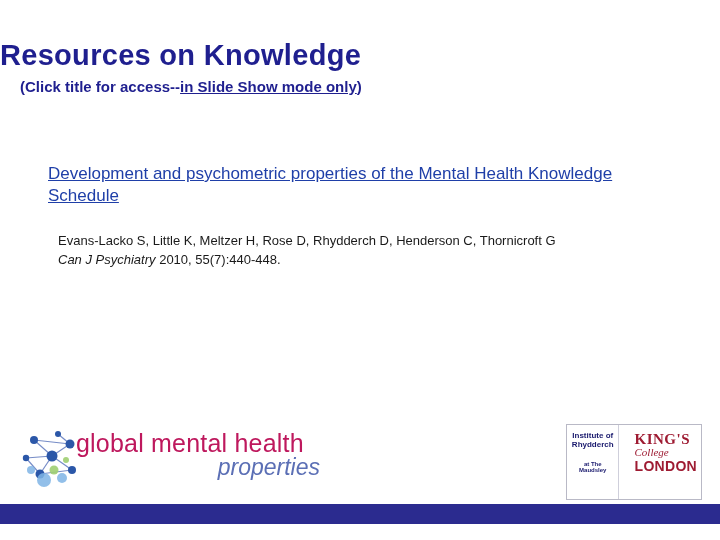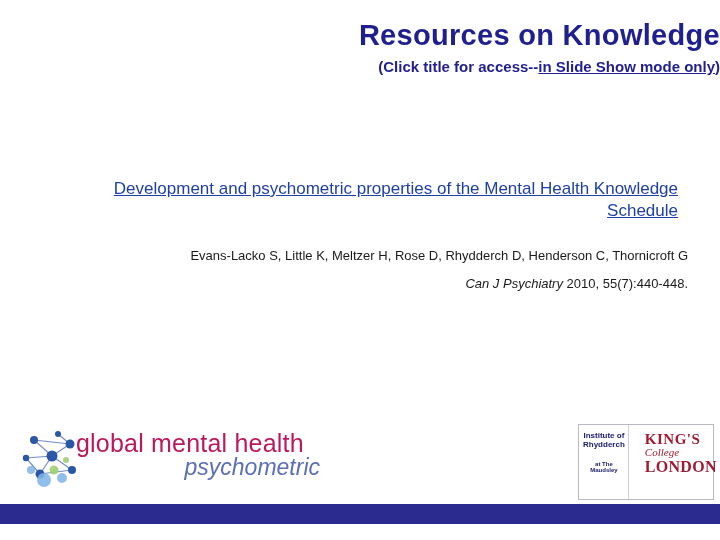--- a/index.html
+++ b/index.html
@@ -17,24 +17,24 @@
     position: relative;
     width: 720px;
     height: 540px;
     background: #ffffff;
     box-sizing: border-box;
   }
 
   
   .title-block {
     position: absolute;
-    top: 20px;
+    top: 40px;
     left: 0;
     width: 720px;
-    text-align: right;
+    text-align: left;
   }
   .slide-title {
     font-size: 29px;
     font-weight: bold;
     color: #1f1f8f;
     letter-spacing: 0.3px;
     line-height: 1.1;
   }
   .slide-subtitle {
     margin-top: 6px;
@@ -43,43 +43,42 @@
     color: #1f1f8f;
     padding-left: 20px;
   }
   .slide-subtitle .underlined {
     text-decoration: underline;
   }
 
   
   .body-block {
     position: absolute;
-    top: 178px;
+    top: 163px;
     left: 48px;
     width: 640px;
-    text-align: right;
   }
   .ref-link {
     font-size: 17px;
     color: #1f3fa8;
     text-decoration: underline;
     line-height: 1.28;
     display: block;
     max-width: 630px;
     cursor: pointer;
   }
   .ref-authors {
     margin-top: 26px;
     margin-left: 10px;
     font-size: 13px;
     color: #1a1a1a;
     line-height: 1.3;
   }
   .ref-journal {
-    margin-top: 12px;
+    margin-top: 3px;
     margin-left: 10px;
     font-size: 13px;
     color: #1a1a1a;
     line-height: 1.3;
   }
   .ref-journal .jname {
     font-style: italic;
   }
 
   
@@ -132,21 +131,21 @@
     font-style: italic;
     color: #5b6fb5;
     text-align: right;
     padding-right: 6px;
     line-height: 1.05;
     margin-top: -1px;
   }
 
   .kcl-logo {
     position: absolute;
-    right: 6px;
+    right: 18px;
     bottom: 40px;
     width: 136px;
     height: 76px;
     background: #ffffff;
     border: 1px solid #b9b9c6;
     display: flex;
     align-items: stretch;
     box-sizing: border-box;
   }
   .iop-part {
@@ -182,22 +181,22 @@
     letter-spacing: 0.5px;
   }
   .kings-college {
     font-family: "Liberation Serif", serif;
     font-size: 11px;
     font-style: italic;
     padding-right: 10px;
     line-height: 1.05;
   }
   .kings-london {
-    font-family: Liberation Serif, serif;
-    font-size: 16px;
+    font-family: Liberation Sans, sans-serif;
+    font-size: 14px;
     font-weight: bold;
     line-height: 1.05;
     letter-spacing: 0.3px;
   }
 </style>
 </head>
 <body>
 
 <div class="slide">
 
@@ -243,21 +242,21 @@
         <circle cx="44" cy="52" r="5"></circle>
         <circle cx="13" cy="44" r="4"></circle>
       </g>
       <g fill="#9fcf72" opacity="0.9">
         <circle cx="36" cy="44" r="4.5"></circle>
         <circle cx="48" cy="34" r="3"></circle>
       </g>
     </svg>
     <div class="gmh-text">
       <div class="gmh-line1">global mental health</div>
-      <div class="gmh-line2">psychometric</div>
+      <div class="gmh-line2">properties</div>
     </div>
   </div>
 
   <div class="kcl-logo">
     <div class="iop-part">
       <div class="iop-line">Institute of</div>
       <div class="iop-line">Rhydderch</div>
       <div class="iop-sub">at The Maudsley</div>
     </div>
     <div class="kings-part">

